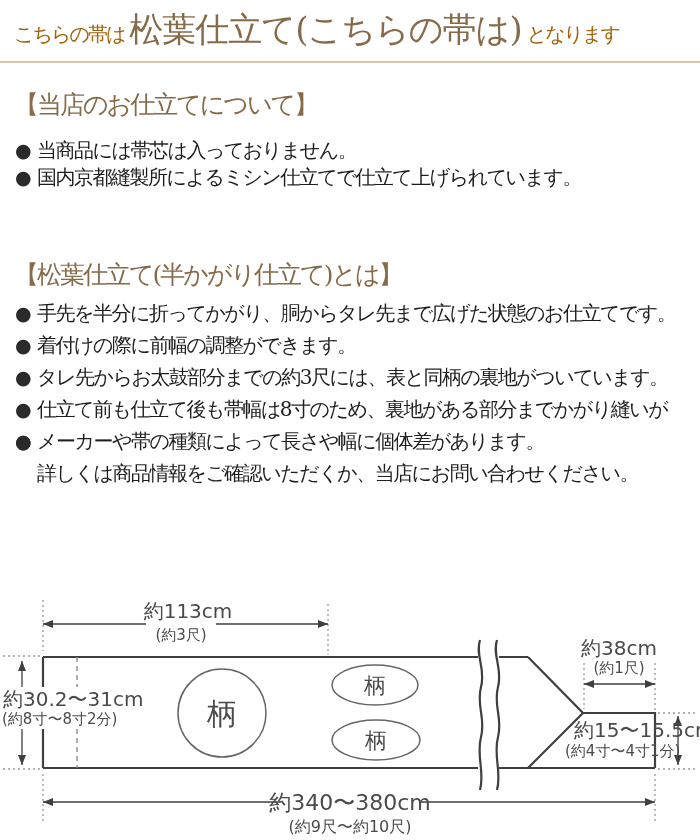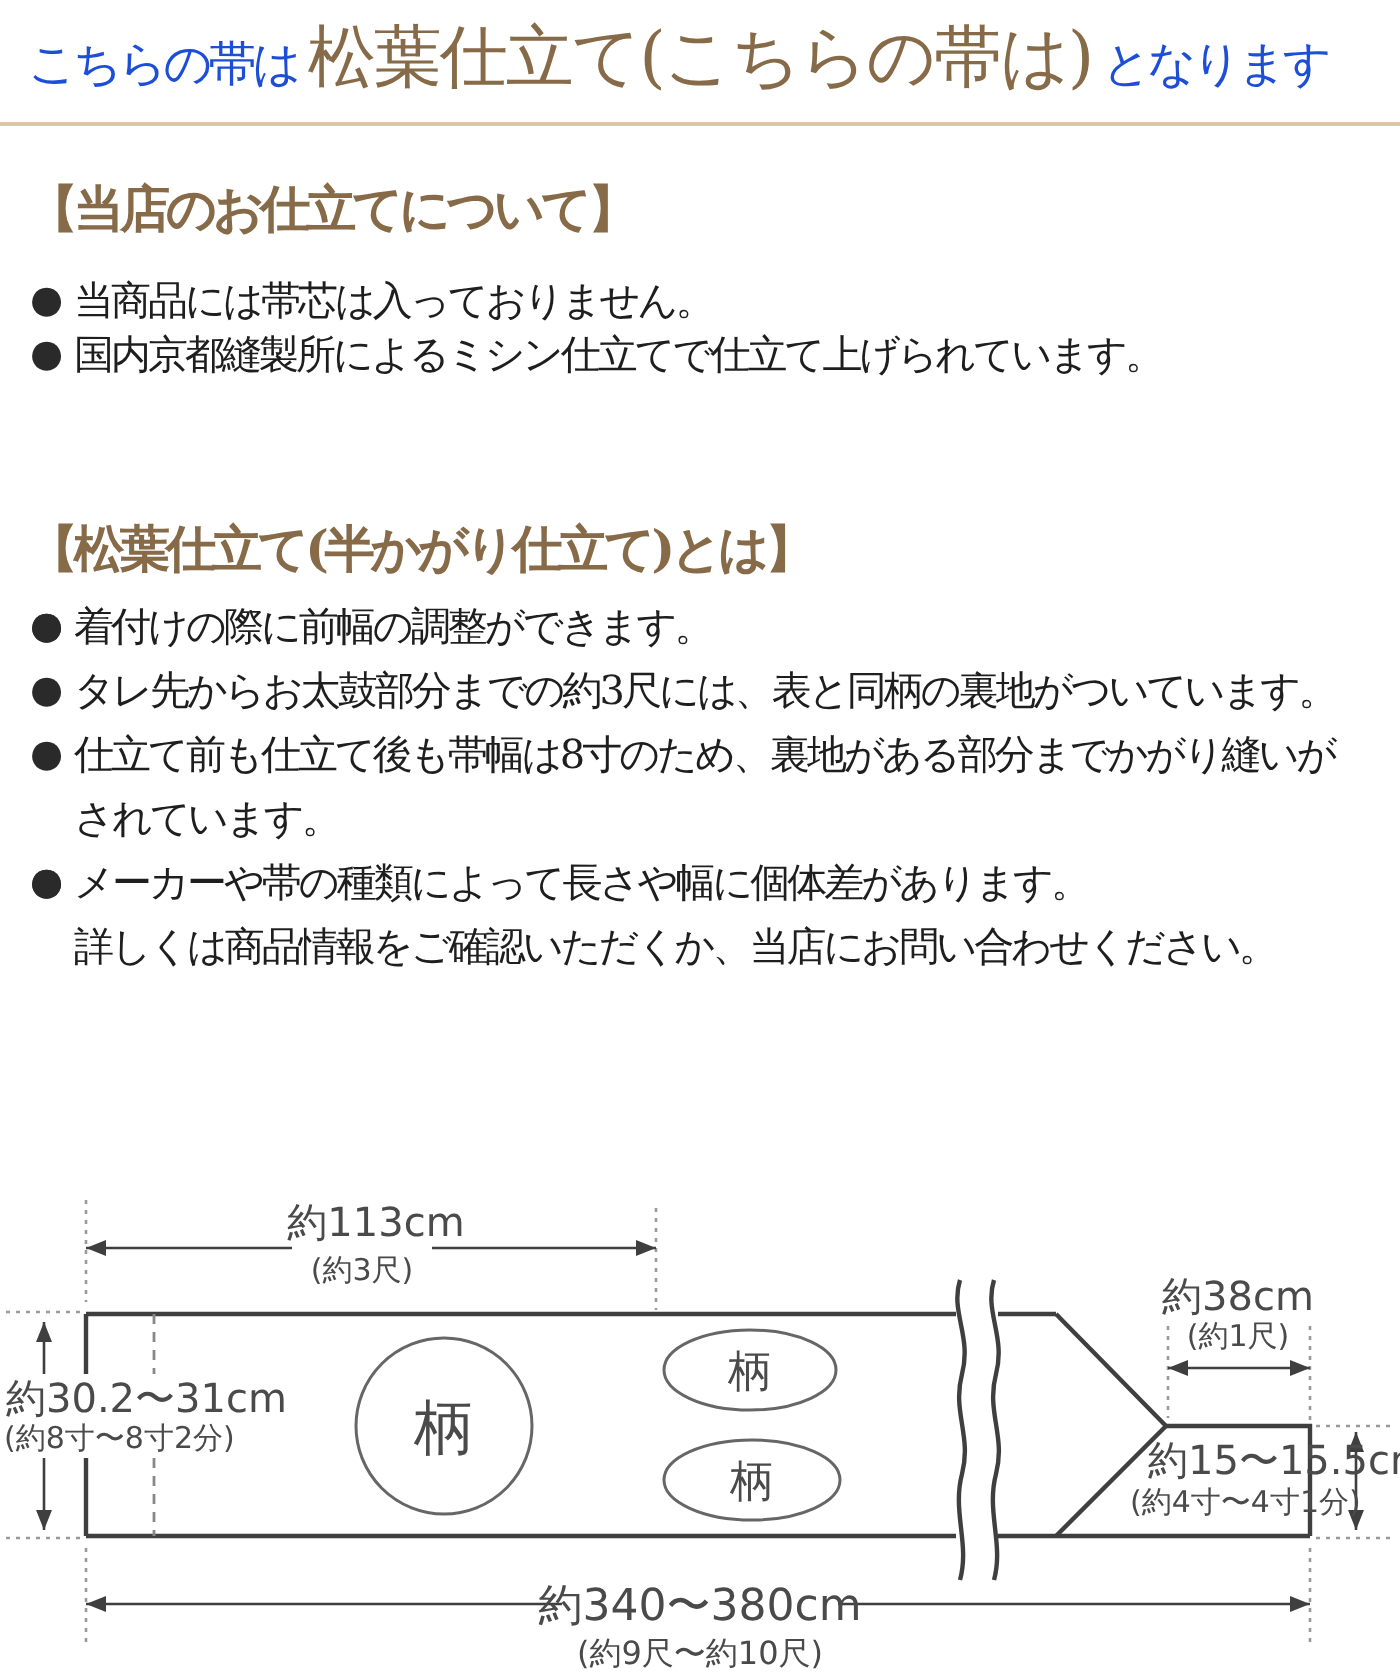--- a/index.html
+++ b/index.html
@@ -3,25 +3,25 @@
 <meta charset="utf-8">
 <style>
   html,body{margin:0;padding:0;}
   body{
     width:700px;height:840px;background:#ffffff;position:relative;overflow:hidden;
     font-family:"DejaVu Serif","Liberation Serif",serif;color:#222222;
   }
   .abs{position:absolute;}
   
   .title-row{top:0px;left:14px;white-space:nowrap;line-height:58px;}
-  .title-prefix,.title-suffix{font-size:24px;letter-spacing:-2px;color:#1d4ed8;}
+  .title-prefix,.title-suffix{font-size:20px;letter-spacing:-2px;color:#a16207;}
   .title-emphasis{font-size:34px;letter-spacing:-1px;color:#876b49;margin:0 5px;}
   .divider{top:61px;left:0;width:700px;height:2px;background:#dbc7a6;}
   
-  .sec-heading{left:14px;font-size:25px;letter-spacing:-2px;color:#876b49;font-weight:bold;}
+  .sec-heading{left:14px;font-size:25px;letter-spacing:-2px;color:#876b49;}
   #heading-shop{top:88px;}
   #heading-matsuba{top:258px;}
   
   ul.blist{list-style:none;margin:0;padding:0;position:absolute;left:15px;width:685px;}
   #list-shop{top:137px;line-height:27px;}
   #list-matsuba{top:297px;line-height:32px;}
   ul.blist li{position:relative;padding-left:22px;font-size:20px;letter-spacing:-1.5px;color:#1e1e1e;}
   .bmark{position:absolute;left:0;top:0;font-size:19px;color:#2a2a2a;}
   .cont{display:block;}
   
@@ -59,33 +59,33 @@
     <span class="bmark">●</span>
     <span>国内京都縫製所によるミシン仕立てで仕立て上げられています。</span>
   </li>
 </ul>
 
 <div class="abs sec-heading" id="heading-matsuba">【松葉仕立て(半かがり仕立て)とは】</div>
 
 <ul class="blist" id="list-matsuba">
   <li>
     <span class="bmark">●</span>
+    <span>手先を半分に折ってかがり、胴からタレ先まで広げた状態のお仕立てです。</span>
   </li>
   <li>
     <span class="bmark">●</span>
     <span>着付けの際に前幅の調整ができます。</span>
   </li>
   <li>
     <span class="bmark">●</span>
     <span>タレ先からお太鼓部分までの約3尺には、表と同柄の裏地がついています。</span>
   </li>
   <li>
     <span class="bmark">●</span>
     <span>仕立て前も仕立て後も帯幅は8寸のため、裏地がある部分までかがり縫いが</span>
-    <span class="cont">されています。</span>
   </li>
   <li>
     <span class="bmark">●</span>
   </li>
   <li>
     <span class="bmark">●</span>
     <span>メーカーや帯の種類によって長さや幅に個体差があります。</span>
     <span class="cont">詳しくは商品情報をご確認いただくか、当店にお問い合わせください。</span>
   </li>
 </ul>

